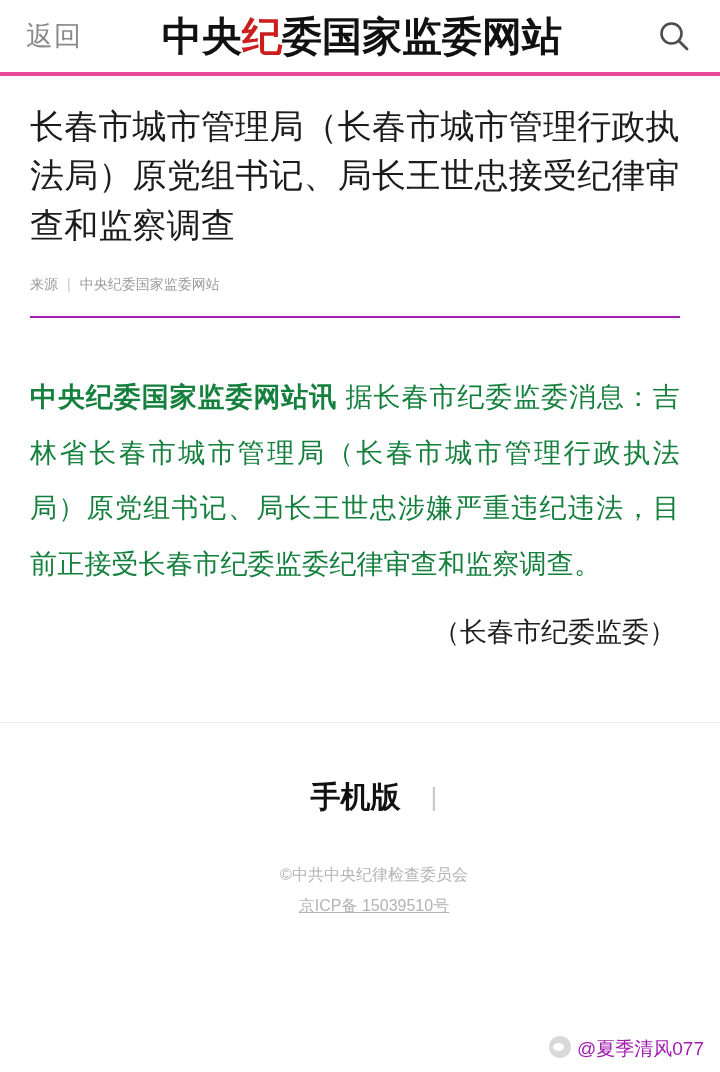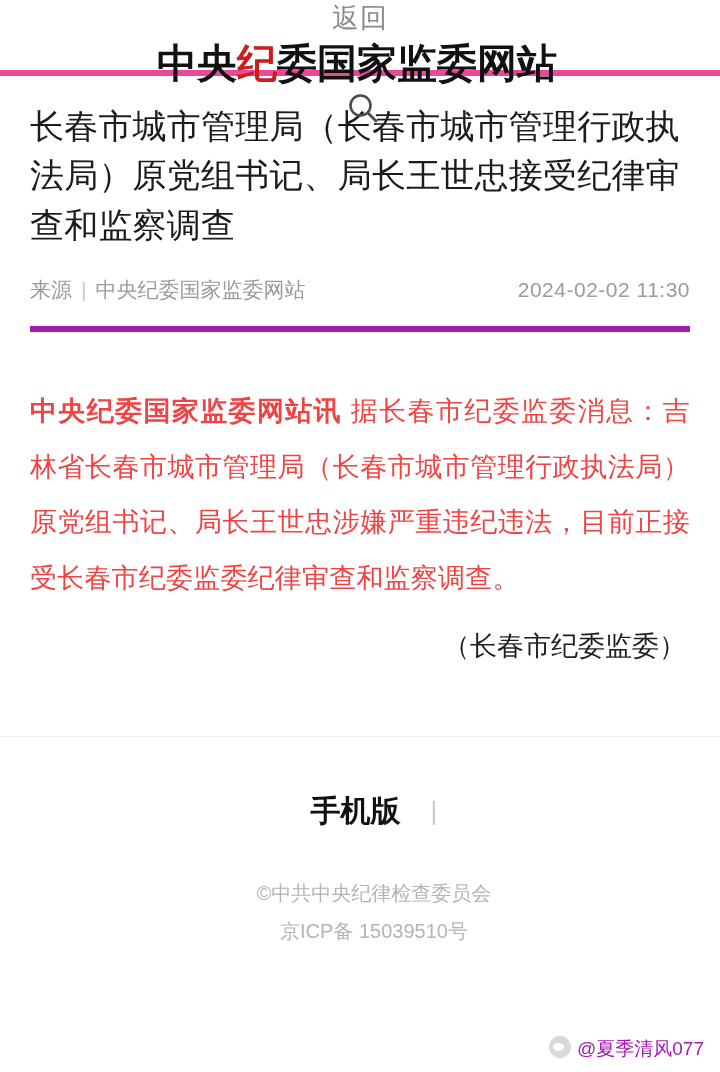--- a/index.html
+++ b/index.html
@@ -17,23 +17,22 @@
   }
 
   
   .header {
     height: 76px;
     display: flex;
     align-items: center;
     padding: 0 26px;
     box-sizing: border-box;
     background: #fff;
-    border-bottom: 6px solid #ec4899;
+    border-bottom: 4px solid #ec4899;
     position: relative;
-    flex-direction: column;
   }
   .back-btn {
     font-size: 27px;
     color: #8a8a8a;
     letter-spacing: 1px;
     white-space: nowrap;
     cursor: pointer;
   }
   .site-logo {
     flex: 1;
@@ -54,56 +53,56 @@
     height: 40px;
     display: flex;
     align-items: center;
     justify-content: center;
     cursor: pointer;
     margin-left: 6px;
   }
 
   
   .article {
-    padding: 26px 30px 0 30px;
+    padding: 26px 40px 0 30px;
   }
   .article-title {
     font-size: 34px;
     line-height: 1.45;
     font-weight: normal;
     color: #1c1c1c;
     margin: 0 0 26px 0;
     letter-spacing: 0.2px;
   }
   .meta-row {
     display: flex;
     align-items: baseline;
     justify-content: space-between;
-    font-size: 21px;
+    font-size: 14px;
     color: #9b9b9b;
     padding-bottom: 22px;
-    border-bottom: 6px solid #a21caf;
+    border-bottom: 2px solid #a21caf;
   }
   .meta-left {
     display: flex;
     align-items: baseline;
     gap: 9px;
     white-space: nowrap;
   }
   .meta-sep {
     color: #c9c9c9;
   }
   .meta-date {
     letter-spacing: 0.5px;
   }
 
   .body-text {
     font-size: 27px;
     line-height: 2.06;
-    color: #ef4444;
+    color: #15803d;
     margin-top: 52px;
     text-align: justify;
     text-justify: inter-ideograph;
     letter-spacing: 0.2px;
   }
   .body-text .lead {
     font-weight: bold;
   }
   .signature {
     margin-top: 22px;
@@ -135,29 +134,30 @@
   .version-links .vsep {
     font-weight: normal;
     color: #c9c9c9;
     font-size: 26px;
   }
   .version-link {
     cursor: pointer;
   }
   .copyright {
     margin-top: 42px;
-    font-size: 20px;
+    font-size: 16px;
     line-height: 1.9;
     color: #b4b4b4;
   }
   .copyright div {
     margin: 0;
   }
   .icp {
     cursor: pointer;
+    text-decoration: underline;
   }
 
   
   .watermark {
     position: absolute;
     right: 16px;
     bottom: 10px;
     display: flex;
     align-items: flex-start;
     gap: 6px;
@@ -201,21 +201,20 @@
 
 <div class="article">
   <h1 class="article-title">长春市城市管理局（长春市城市管理行政执法局）原党组书记、局长王世忠接受纪律审查和监察调查</h1>
 
   <div class="meta-row">
     <div class="meta-left">
       <span>来源</span>
       <span class="meta-sep">|</span>
       <span>中央纪委国家监委网站</span>
     </div>
-    <div class="meta-date">2024-02-02 11:30</div>
   </div>
 
   <div class="body-text">
     <span class="lead">中央纪委国家监委网站讯</span><span> 据长春市纪委监委消息：吉林省长春市城市管理局（长春市城市管理行政执法局）原党组书记、局长王世忠涉嫌严重违纪违法，目前正接受长春市纪委监委纪律审查和监察调查。</span>
   </div>
 
   <div class="signature">（长春市纪委监委）</div>
 </div>
 
 <div class="footer-divider"></div>

